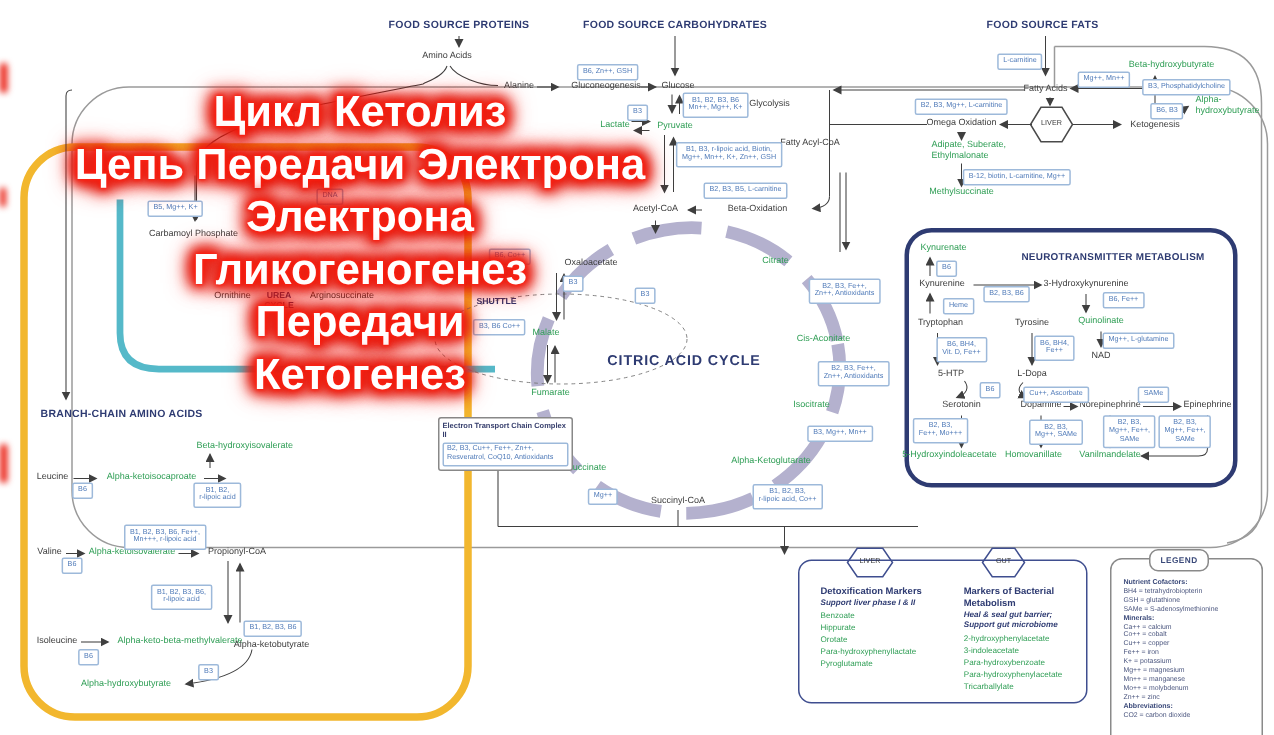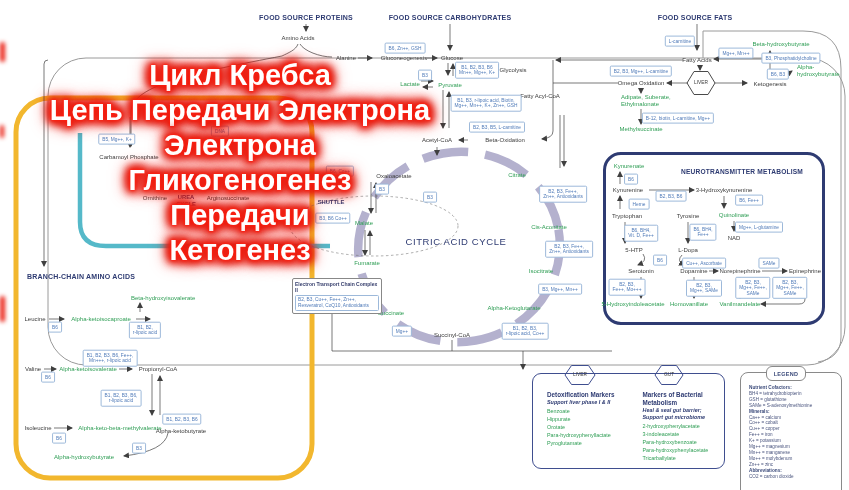--- a/index.html
+++ b/index.html
@@ -8,21 +8,21 @@
   svg{position:absolute;left:0;top:0;}
   
   #labels{position:absolute;left:0;top:0;width:849px;height:490px;z-index:3;}
   .dl{position:absolute;transform:translate(-50%,-50%);white-space:pre;text-align:center;line-height:1.15;}
   .la{transform:translate(0,-50%);text-align:left;}
   .lbl{font-size:6px;color:#3d3d3d;}
   .grn{font-size:6px;color:#2f9e55;}
   .hdr{font-size:7px;font-weight:bold;color:#2e3b72;letter-spacing:.2px;}
   .nb{font-size:5.8px;font-weight:bold;color:#2e3b72;}
   .nbh{font-size:6.6px;font-weight:bold;color:#2e3b72;letter-spacing:.2px;}
-  .big{font-size:9.5px;font-weight:normal;color:#2e3b72;letter-spacing:.6px;}
+  .big{font-size:9.5px;font-weight:bold;color:#2e3b72;letter-spacing:.6px;}
   .hex{font-size:4.8px;color:#3a3a3a;}
   .box{font-size:4.8px;line-height:5.8px;color:#4f7ab8;background:#fff;
        border:.7px solid #9db9da;border-radius:1.5px;padding:1.5px 3px;}
   
   #title-box{position:absolute;left:28px;top:10px;width:211px;height:21px;background:#2e3b72;
      border-radius:3px;display:flex;align-items:center;justify-content:center;z-index:4;}
   #title-box span{color:#fff;font-size:7.5px;font-weight:bold;letter-spacing:.3px;}
   .food-hdr{position:absolute;transform:translate(-50%,-50%);font-size:7px;font-weight:bold;
      color:#2e3b72;white-space:nowrap;z-index:3;letter-spacing:.2px;}
   
@@ -345,21 +345,21 @@
   </div>
   <div id="legend-tab">
     <span>LEGEND</span>
   </div>
 
   <div class="rb" style="left:0;top:42px;width:5px;height:20px;"></div>
   <div class="rb" style="left:0;top:125px;width:4px;height:13px;"></div>
   <div class="rb" style="left:0;top:296px;width:5px;height:26px;"></div>
 
   <div id="overlay">
-      <div>Цикл Кребса</div>
+      <div>Цикл Кетолиз</div>
       <div>Цепь Передачи Электрона</div>
       <div>Электрона</div>
       <div>Гликогеногенез</div>
       <div>Передачи</div>
       <div>Кетогенез</div>
     </div>
 
 </div>
 
 </body></html>

